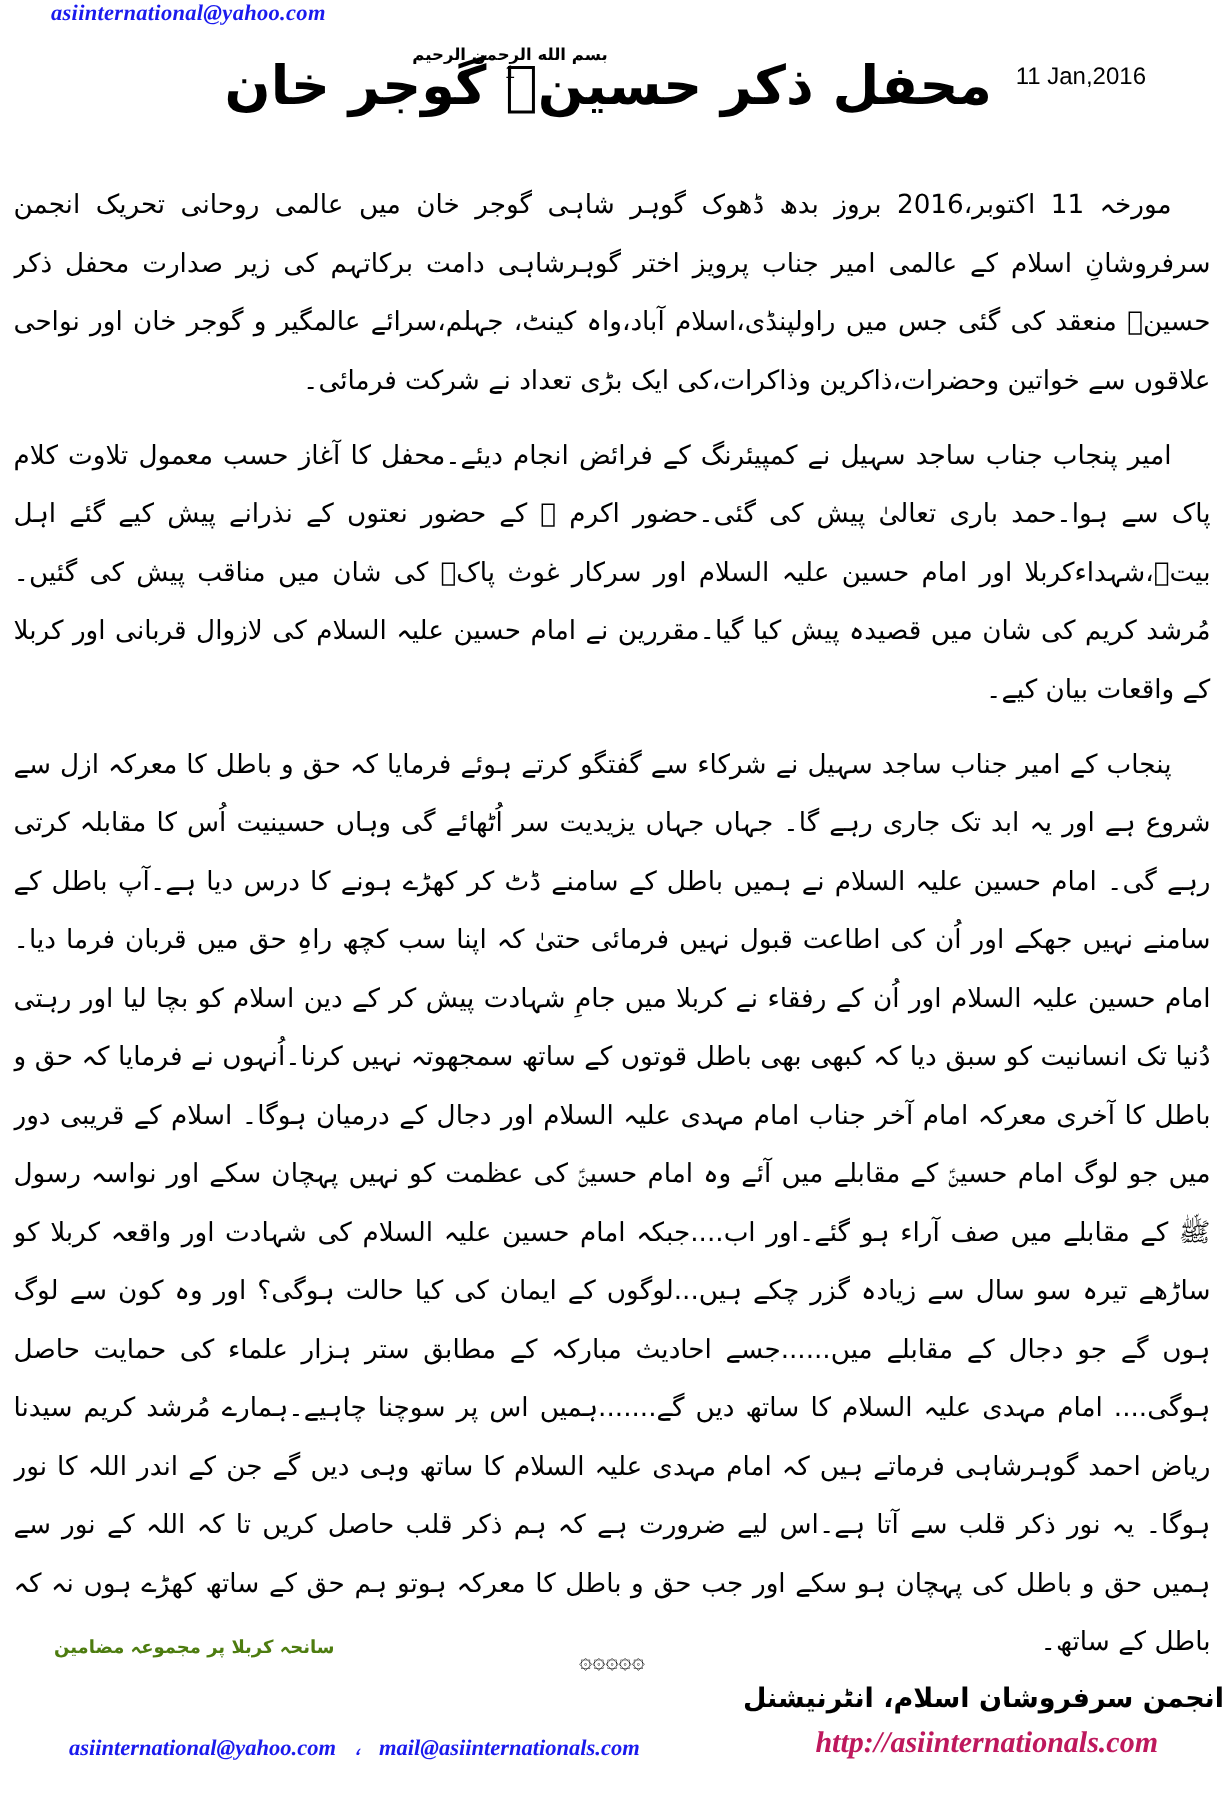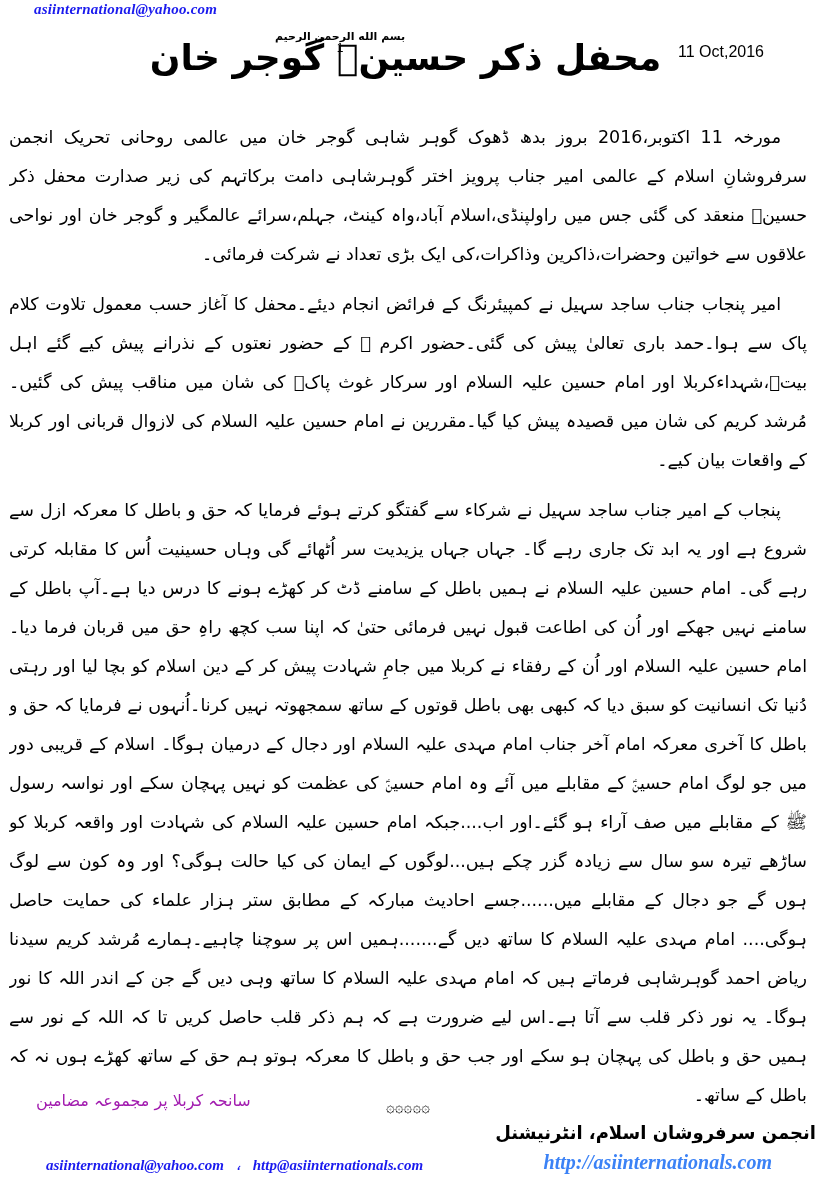--- a/index.html
+++ b/index.html
@@ -23,71 +23,71 @@
     position:absolute; left:0; right:5px; top:28px; text-align:center;
     direction:rtl; font-size:36px; font-weight:bold; line-height:60px;
   }
   .content {
     position:absolute; left:9px; right:9px; top:118px; height:988px; overflow:hidden;
     direction:rtl; text-align:justify; font-size:17.5px; line-height:39px;
   }
   .content p { margin:0 0 11px 0; text-indent:26px; }
   .note-green {
     position:absolute; left:36px; top:1091px; direction:rtl;
-    font-weight:normal; font-size:16px; color:#a21caf;
+    font-weight:bold; font-size:12px; color:#4d7c0f;
   }
   .ornaments {
     position:absolute; left:0; right:0; top:1098px; text-align:center;
     font-size:15px; letter-spacing:5px; color:#000;
   }
   .org-name {
     position:absolute; left:0; right:0; top:1122px; text-align:right;
     direction:rtl; font-weight:bold; font-size:18px;
   }
   .footer-emails {
     position:absolute; left:46px; top:1156px;
     font-family:"Liberation Serif", serif; font-style:italic; font-weight:bold;
     font-size:15px; color:#1a1aee;
   }
   .footer-emails .sep { color:#1a1aee; font-weight:normal; padding:0 10px; }
   .website {
     position:absolute; right:44px; top:1151px;
     font-family:"Liberation Serif", serif; font-style:italic; font-weight:bold;
-    font-size:20px; color:#3b82f6;
+    font-size:20px; color:#be185d;
   }
   a { color:inherit; text-decoration:none; }
 </style>
 </head>
 <body>
 
 <div id="page">
 
   <a class="email-top">asiinternational@yahoo.com</a>
 
   <div class="bismillah-wrap">
     <div class="bismillah">بسم الله الرحمن الرحيم</div>
     <div class="page-num">1</div>
   </div>
 
-  <div class="date">11 Oct,2016</div>
+  <div class="date">11 Jan,2016</div>
 
   <div class="doc-title">محفل ذکر حسینؑ گوجر خان</div>
 
   <div class="content">
     <p>مورخہ 11 اکتوبر،2016 بروز بدھ ڈھوک گوہر شاہی گوجر خان میں عالمی روحانی تحریک انجمن سرفروشانِ اسلام کے عالمی امیر جناب پرویز اختر گوہرشاہی دامت برکاتہم کی زیر صدارت محفل ذکر حسینؑ منعقد کی گئی جس میں راولپنڈی،اسلام آباد،واہ کینٹ، جہلم،سرائے عالمگیر و گوجر خان اور نواحی علاقوں سے خواتین وحضرات،ذاکرین وذاکرات،کی ایک بڑی تعداد نے شرکت فرمائی۔</p>
     <p>امیر پنجاب جناب ساجد سہیل نے کمپیئرنگ کے فرائض انجام دیئے۔محفل کا آغاز حسب معمول تلاوت کلام پاک سے ہوا۔حمد باری تعالیٰ پیش کی گئی۔حضور اکرم ﷺ کے حضور نعتوں کے نذرانے پیش کیے گئے اہل بیتؑ،شہداءکربلا اور امام حسین علیہ السلام اور سرکار غوث پاکؓ کی شان میں مناقب پیش کی گئیں۔مُرشد کریم کی شان میں قصیدہ پیش کیا گیا۔مقررین نے امام حسین علیہ السلام کی لازوال قربانی اور کربلا کے واقعات بیان کیے۔</p>
     <p>پنجاب کے امیر جناب ساجد سہیل نے شرکاء سے گفتگو کرتے ہوئے فرمایا کہ حق و باطل کا معرکہ ازل سے شروع ہے اور یہ ابد تک جاری رہے گا۔ جہاں جہاں یزیدیت سر اُٹھائے گی وہاں حسینیت اُس کا مقابلہ کرتی رہے گی۔ امام حسین علیہ السلام نے ہمیں باطل کے سامنے ڈٹ کر کھڑے ہونے کا درس دیا ہے۔آپ باطل کے سامنے نہیں جھکے اور اُن کی اطاعت قبول نہیں فرمائی حتیٰ کہ اپنا سب کچھ راہِ حق میں قربان فرما دیا۔ امام حسین علیہ السلام اور اُن کے رفقاء نے کربلا میں جامِ شہادت پیش کر کے دین اسلام کو بچا لیا اور رہتی دُنیا تک انسانیت کو سبق دیا کہ کبھی بھی باطل قوتوں کے ساتھ سمجھوتہ نہیں کرنا۔اُنہوں نے فرمایا کہ حق و باطل کا آخری معرکہ امام آخر جناب امام مہدی علیہ السلام اور دجال کے درمیان ہوگا۔ اسلام کے قریبی دور میں جو لوگ امام حسینؑ کے مقابلے میں آئے وہ امام حسینؑ کی عظمت کو نہیں پہچان سکے اور نواسہ رسول ﷺ کے مقابلے میں صف آراء ہو گئے۔اور اب....جبکہ امام حسین علیہ السلام کی شہادت اور واقعہ کربلا کو ساڑھے تیرہ سو سال سے زیادہ گزر چکے ہیں...لوگوں کے ایمان کی کیا حالت ہوگی؟ اور وہ کون سے لوگ ہوں گے جو دجال کے مقابلے میں......جسے احادیث مبارکہ کے مطابق ستر ہزار علماء کی حمایت حاصل ہوگی.... امام مہدی علیہ السلام کا ساتھ دیں گے.......ہمیں اس پر سوچنا چاہیے۔ہمارے مُرشد کریم سیدنا ریاض احمد گوہرشاہی فرماتے ہیں کہ امام مہدی علیہ السلام کا ساتھ وہی دیں گے جن کے اندر اللہ کا نور ہوگا۔ یہ نور ذکر قلب سے آتا ہے۔اس لیے ضرورت ہے کہ ہم ذکر قلب حاصل کریں تا کہ اللہ کے نور سے ہمیں حق و باطل کی پہچان ہو سکے اور جب حق و باطل کا معرکہ ہوتو ہم حق کے ساتھ کھڑے ہوں نہ کہ باطل کے ساتھ۔</p>
 
   </div>
 
   <div class="note-green">سانحہ کربلا پر مجموعہ مضامین</div>
 
   <div class="ornaments">۞۞۞۞۞</div>
 
   <div class="org-name">انجمن سرفروشان اسلام، انٹرنیشنل</div>
 
   <div class="footer-emails">
-    <a>asiinternational@yahoo.com</a><span class="sep">،</span><a>http@asiinternationals.com</a>
+    <a>asiinternational@yahoo.com</a><span class="sep">،</span><a>mail@asiinternationals.com</a>
   </div>
 
   <a class="website">http://asiinternationals.com</a>
 
 </div>
 
 </body></html>

